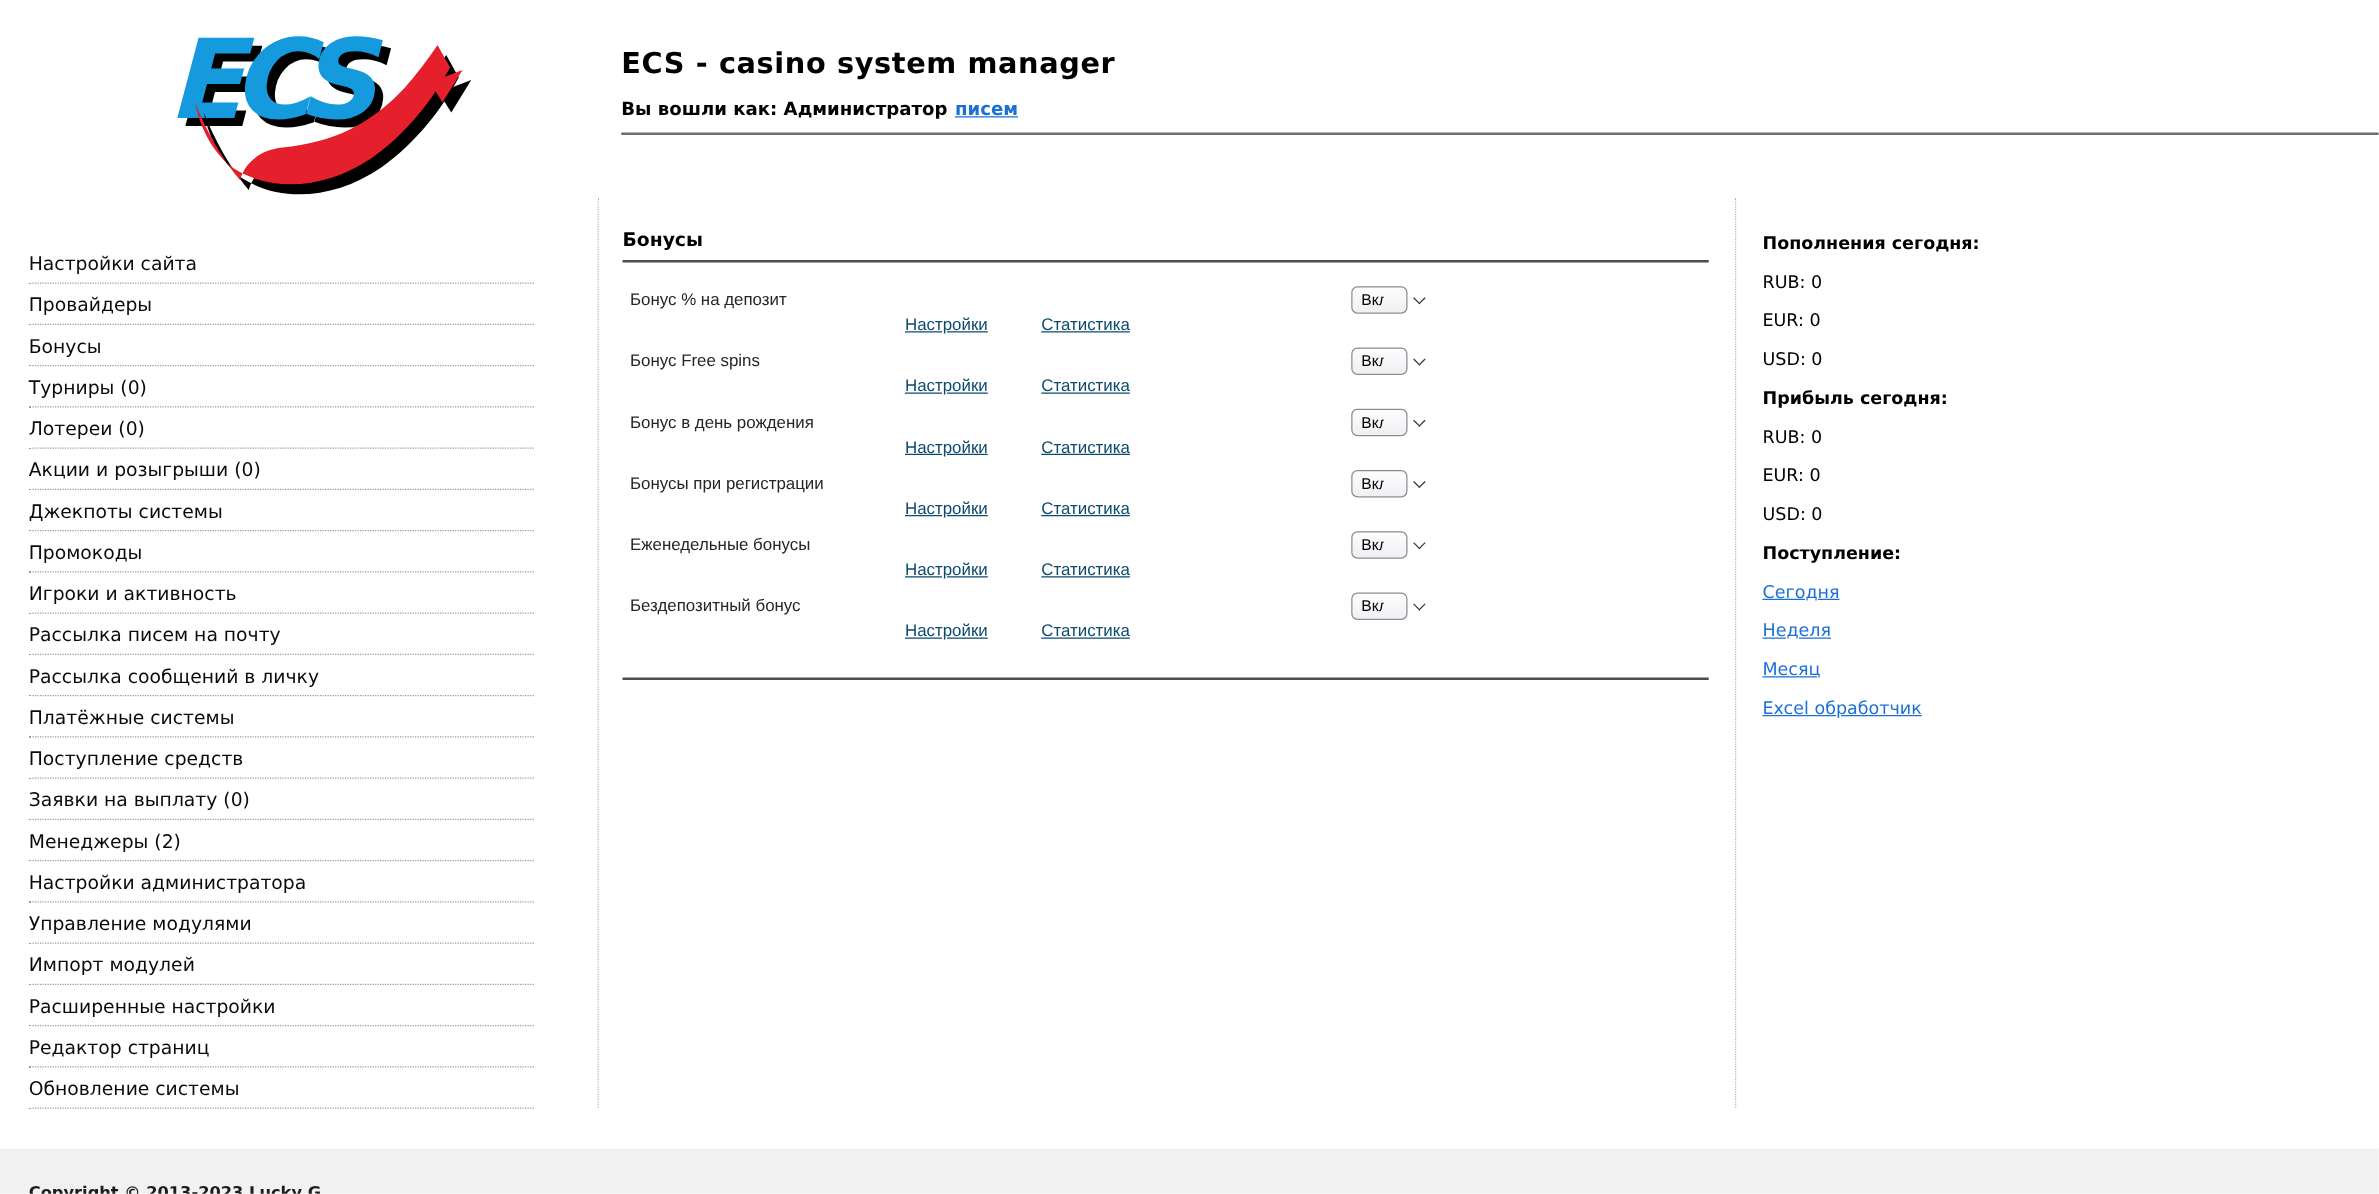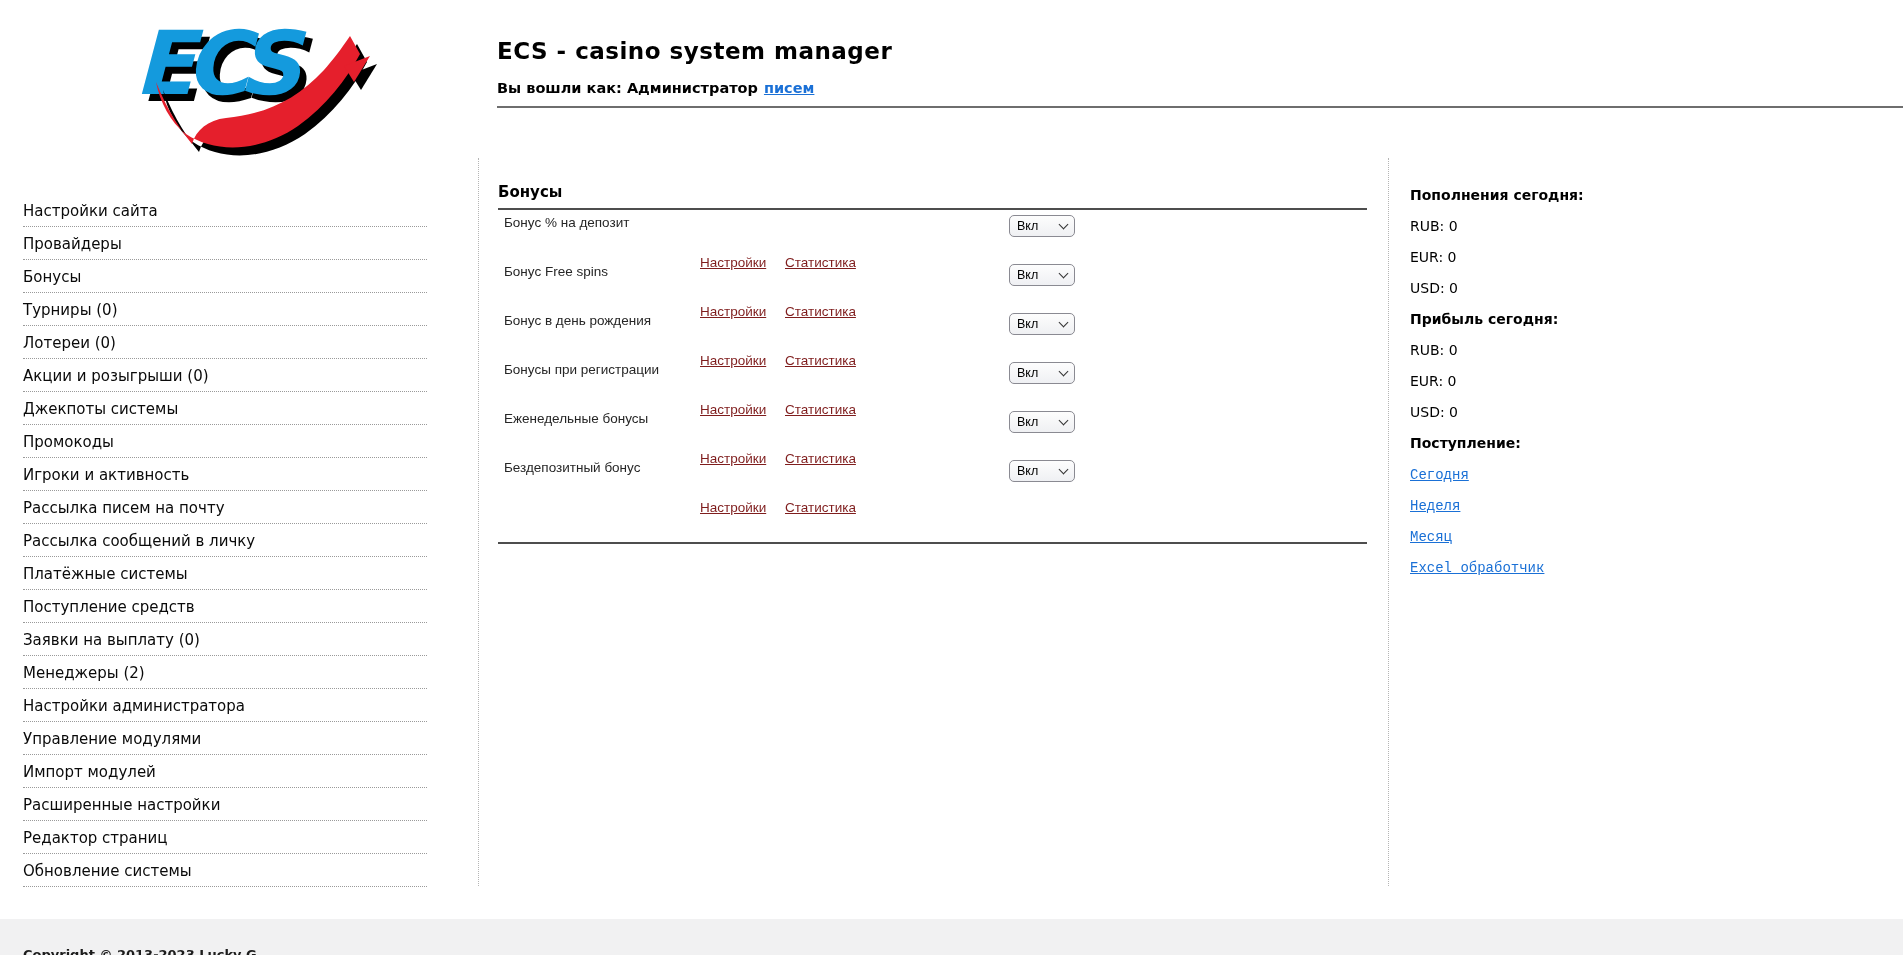--- a/index.html
+++ b/index.html
@@ -44,50 +44,50 @@
     border-bottom:1px dotted #9a9a9a;color:#0a0a0a;cursor:pointer;
   }
   .main-col{
     width:911px;box-sizing:border-box;
     border-left:1px dotted #b5b5b5;border-right:1px dotted #b5b5b5;
     padding:25px 21px 0 19px;
   }
   .main-heading{margin:0;font-size:15px;font-weight:700;}
   .rule{border:none;border-top:2px solid #4d4d4d;margin:7px 0 0 0;}
   .rows{margin-top:5px;}
-  .bonus-row{height:49px;display:flex;padding-left:6px;}
+  .bonus-row{height:49px;display:flex;align-items:center;padding-left:6px;gap:24px;}
   .b-label{
     width:196px;font-family:"Liberation Sans", sans-serif;
     font-size:13.5px;color:#262626;
   }
   .lnk{
     font-family:"Liberation Sans", sans-serif;font-size:13.5px;
-    color:#7f1d1d;text-decoration:underline;margin-top:40px;
+    color:#0c4a6e;text-decoration:underline;margin-top:40px;
   }
   .lnk.settings{width:85px;}
   .lnk.stats{width:224px;}
   .select-wrap{position:relative;width:66px;height:22px;display:inline-block;}
   .select-wrap select{
     -webkit-appearance:none;appearance:none;
-    width:66px;height:22px;border:1px solid #8a8a92;border-radius:5px;
+    width:45px;height:22px;border:1px solid #8a8a92;border-radius:5px;
     background:linear-gradient(#fdfdfd,#eff0f3);
     font-family:"Liberation Sans", sans-serif;font-size:12.5px;color:#000;
     padding:0 18px 0 7px;
   }
   .chevron{
     position:absolute;right:8px;top:6px;width:6px;height:6px;
     border-right:1.7px solid #333;border-bottom:1.7px solid #333;
     transform:rotate(45deg);pointer-events:none;
   }
   .bottom-rule{margin-top:33px;}
   
   .aside{flex:1;box-sizing:border-box;padding:22px 10px 0 21px;}
   .aside-line{height:31px;line-height:31px;font-size:14px;white-space:nowrap;}
   .aside-header{font-weight:700;}
-  .aside-link{color:#1a70d6;text-decoration:underline;font-family:Liberation Mono, monospace;}
+  .aside-link{color:#1a70d6;text-decoration:underline;}
   
   .footer{
     position:absolute;left:0;top:919px;width:1903px;height:36px;
     background:#f1f1f2;
   }
   .footer-text{
     position:absolute;left:23px;top:28px;
     font-size:13px;font-weight:700;color:#1c1c1c;white-space:nowrap;
   }
 </style>

